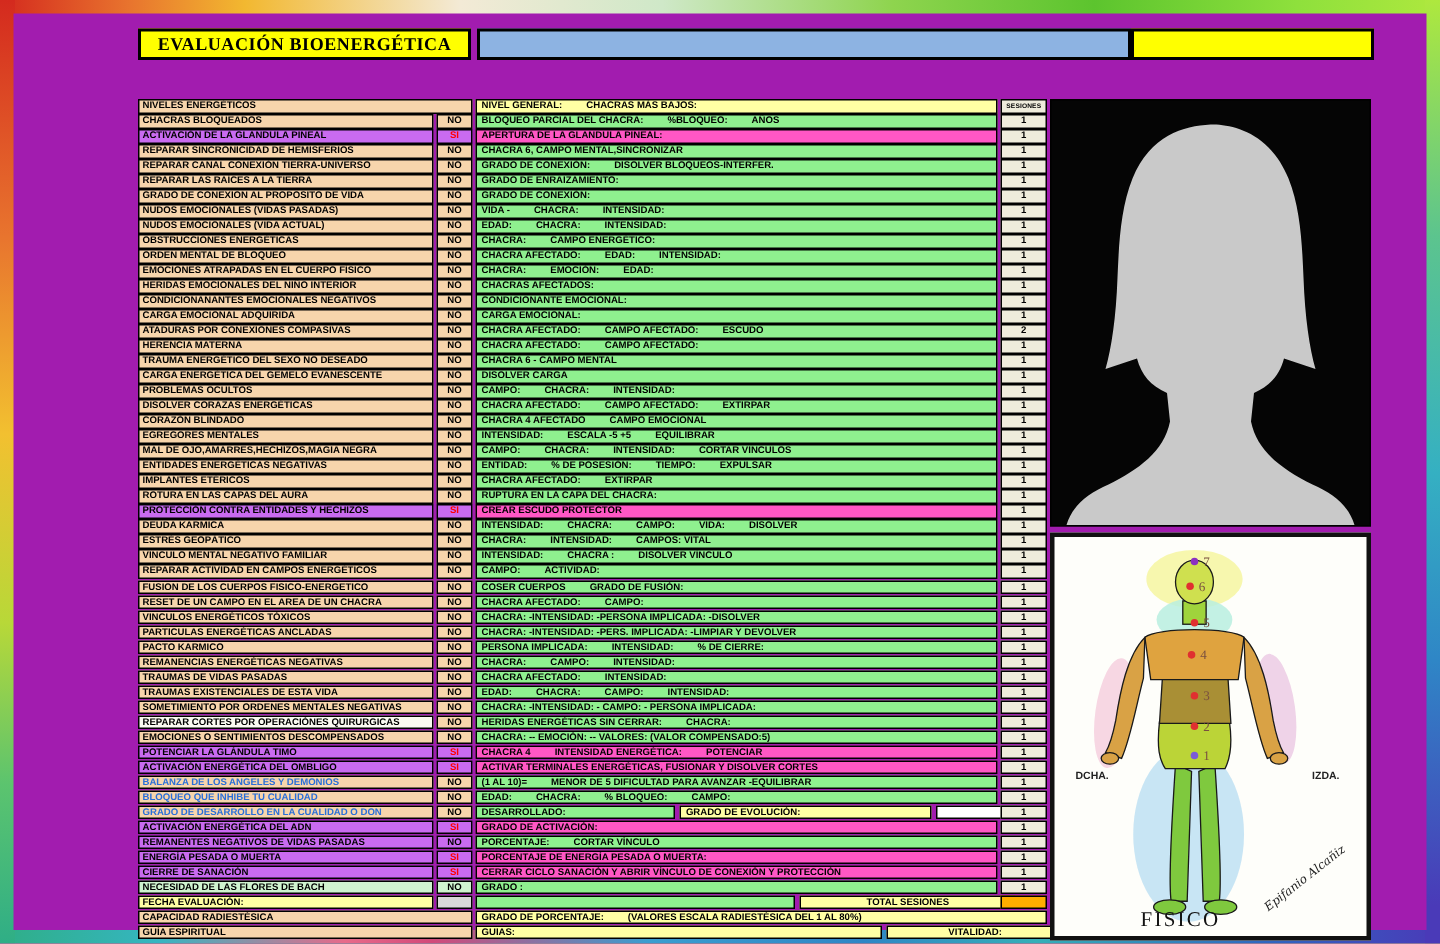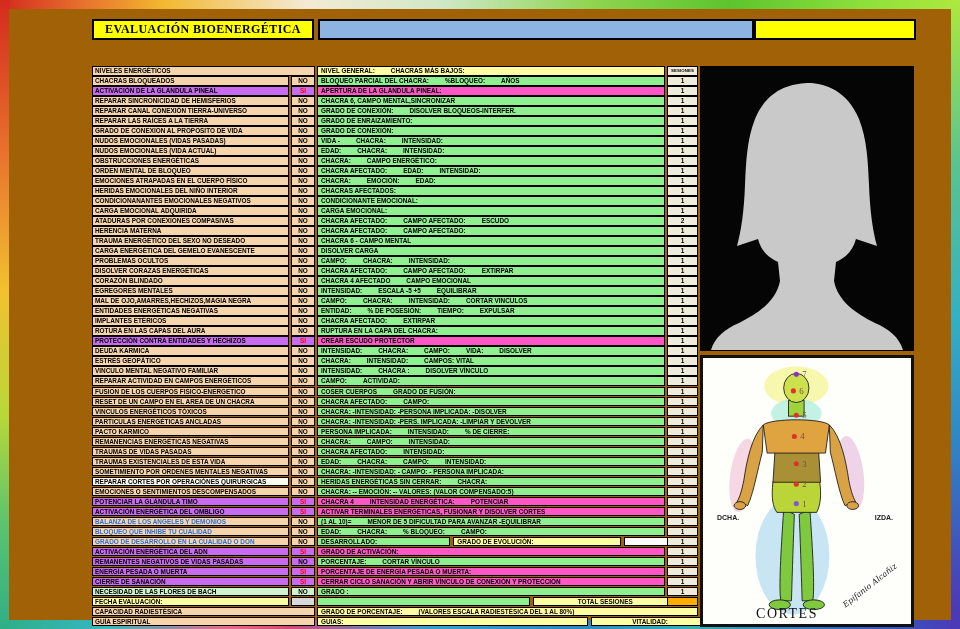--- a/index.html
+++ b/index.html
@@ -8,21 +8,21 @@
   
   .frame-top,.frame-bottom,.frame-left,.frame-right{position:absolute;z-index:1;}
   .frame-top{top:0;left:0;right:0;height:10px;
     background:linear-gradient(90deg,#d42a1e,#e8742e 9%,#f2b830 17%,#f3ead6 32%,#cfe8c8 46%,#8ed44e 62%,#5cc42e 76%,#8ee03c 90%,#aee83e);}
   .frame-bottom{bottom:0;left:0;right:0;height:10px;
     background:linear-gradient(90deg,#2fae86,#35b6c2 11%,#e86a8a 24%,#d24a7a 30%,#3a9ed0 45%,#2f86c6 60%,#35b0b8 72%,#2f66c0 88%,#4a3ab8);}
   .frame-left{top:0;bottom:0;left:0;width:10px;
     background:linear-gradient(180deg,#d42a1e,#e8742e 25%,#f2c030 46%,#b8d838 66%,#5cc46e 83%,#2fae86);}
   .frame-right{top:0;bottom:0;right:0;width:10px;
     background:linear-gradient(180deg,#aee83e,#5cc48e 25%,#35b0c2 50%,#2f86c6 70%,#4a3ab8 96%);}
-  .page{position:absolute;inset:9px;background:#a16207;z-index:2;}
+  .page{position:absolute;inset:9px;background:#a21caf;z-index:2;}
   .abs{position:absolute;box-sizing:border-box;}
 
   
   .title-box{left:83px;top:10px;width:222px;height:21px;background:var(--title_yellow);
     border:2px solid #000;display:flex;align-items:center;justify-content:center;
     font-family:"Liberation Serif",serif;font-weight:bold;font-size:12px;letter-spacing:.4px;}
   .blue-bar{left:309px;top:10px;width:436px;height:21px;background:var(--blue_bar);border:2px solid #000;}
   .yellow-bar{left:745px;top:10px;width:162px;height:21px;background:var(--title_yellow);border:2px solid #000;}
   .subtitle{left:83px;top:36px;width:824px;height:18px;background:var(--subtitle_bg);border:1px solid #000;
     display:flex;align-items:center;justify-content:center;font-family:"DejaVu Serif",serif;
@@ -861,17 +861,17 @@
             <circle cx="96" cy="108" r="2.6" fill="#E03030"></circle>
             <text x="102" y="111" class="cknum">3</text>
             <circle cx="96" cy="129" r="2.6" fill="#E03030"></circle>
             <text x="102" y="132" class="cknum">2</text>
             <circle cx="96" cy="149" r="2.6" fill="#7B5CD6"></circle>
             <text x="102" y="152" class="cknum">1</text>
           </g>
       </svg>
       <div class="ck-label" style="left:14px;top:156px;">DCHA.</div>
       <div class="ck-label" style="right:18px;top:156px;">IZDA.</div>
-      <div class="ck-title">CORTES</div>
+      <div class="ck-title">FISICO</div>
       <div class="ck-sign">Epifanio Alcañiz</div>
     </div>
   </div>
 </div>
 
 </body></html>

